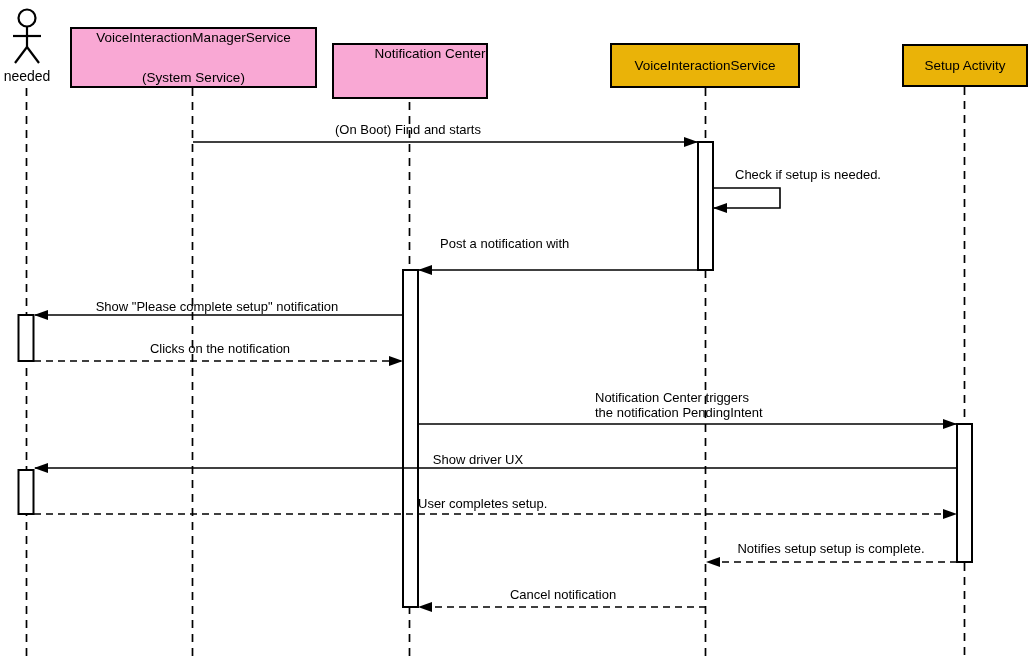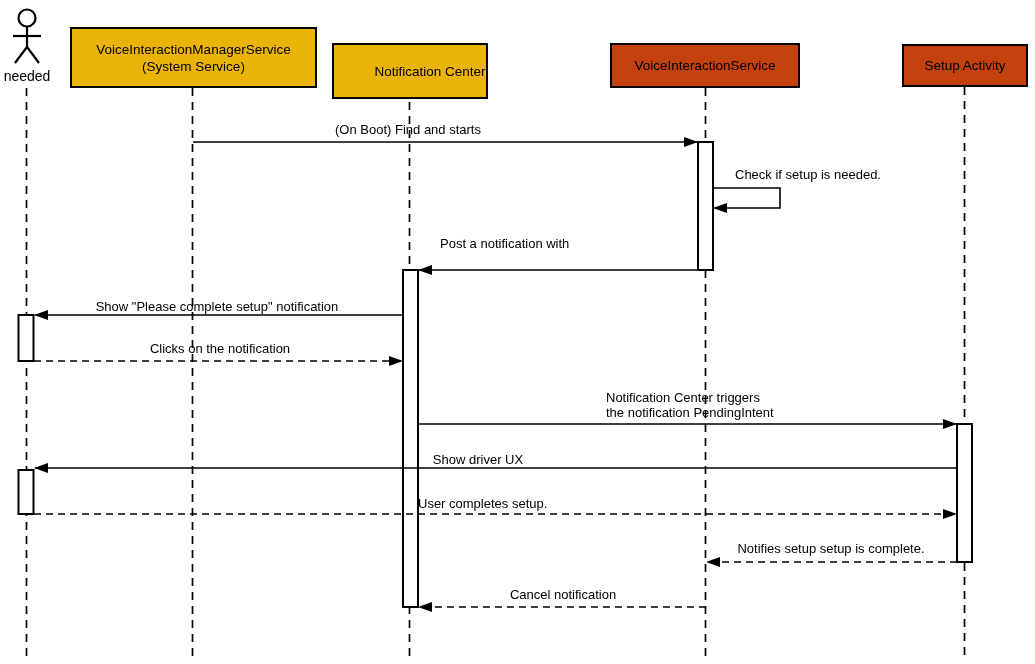--- a/index.html
+++ b/index.html
@@ -6,22 +6,22 @@
   .stage {
     position:relative; width:1035px; height:664px; background:#ffffff;
     font-family:"Liberation Sans", sans-serif; color:#000; overflow:hidden;
   }
   svg.layer { position:absolute; left:0; top:0; }
   .pbox {
     position:absolute; box-sizing:border-box; border:2px solid #000;
     display:flex; flex-direction:column; align-items:center; justify-content:center;
     font-size:13.5px; line-height:17px; text-align:center;
   }
-  .fill-cyan  { background:#eab308; }
-  .fill-green { background:#c2410c; }
+  .fill-cyan  { background:#f9a8d4;justify-content:space-between; }
+  .fill-green { background:#eab308; }
   .msg {
     position:absolute; font-size:13px; line-height:15px; white-space:nowrap;
   }
   .msg.center { transform:translateX(-50%); }
   .actor-label {
     position:absolute; left:27px; top:68px; transform:translateX(-50%);
     font-size:14px; line-height:16px;
   }
 </style>
 </head>
@@ -95,21 +95,21 @@
   <div class="msg" style="left:735px; top:167px;">Check if setup is needed.</div>
 
   <div class="msg" style="left:440px; top:236px;">
     <div>Post a notification with</div>
   </div>
 
   <div class="msg center" style="left:217px; top:299px;">Show "Please complete setup" notification</div>
 
   <div class="msg center" style="left:220px; top:341px;">Clicks on the notification</div>
 
-  <div class="msg" style="left:595px; top:390px;margin-left:11px;">
+  <div class="msg" style="left:595px; top:390px;">
     <div>Notification Center triggers</div>
     <div>the notification PendingIntent</div>
   </div>
 
   <div class="msg center" style="left:478px; top:452px;">Show driver UX</div>
 
   <div class="msg" style="left:418px; top:496px;">User completes setup.</div>
 
   <div class="msg center" style="left:831px; top:541px;">Notifies setup setup is complete.</div>
 

